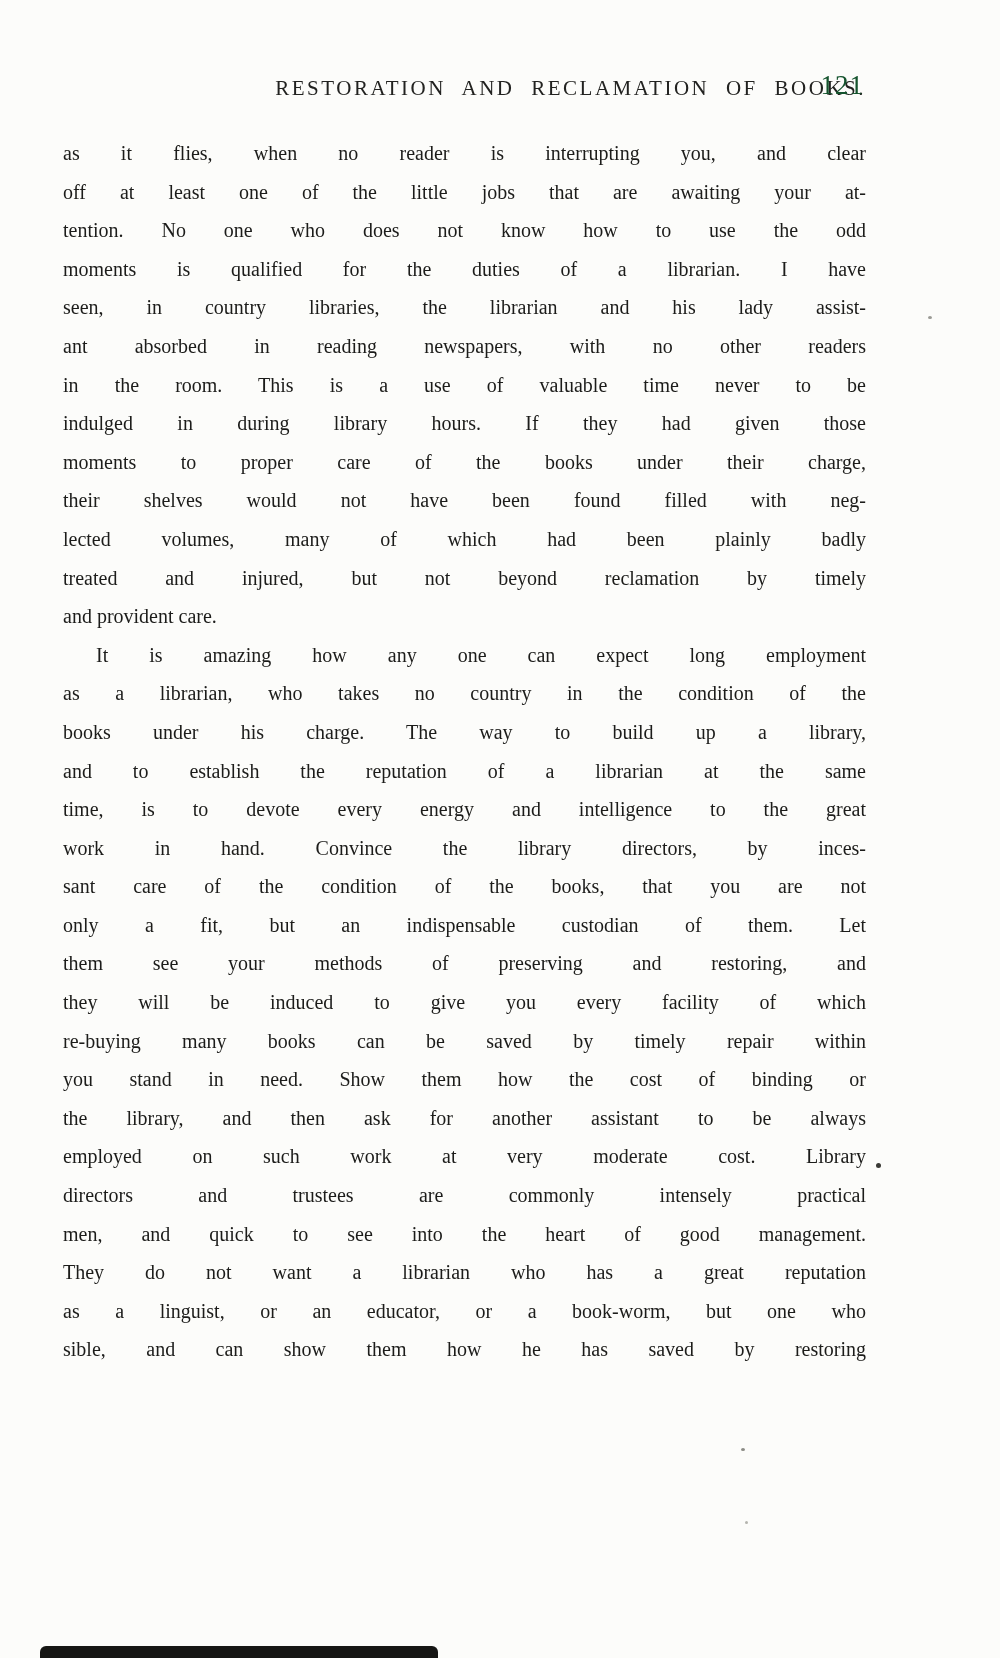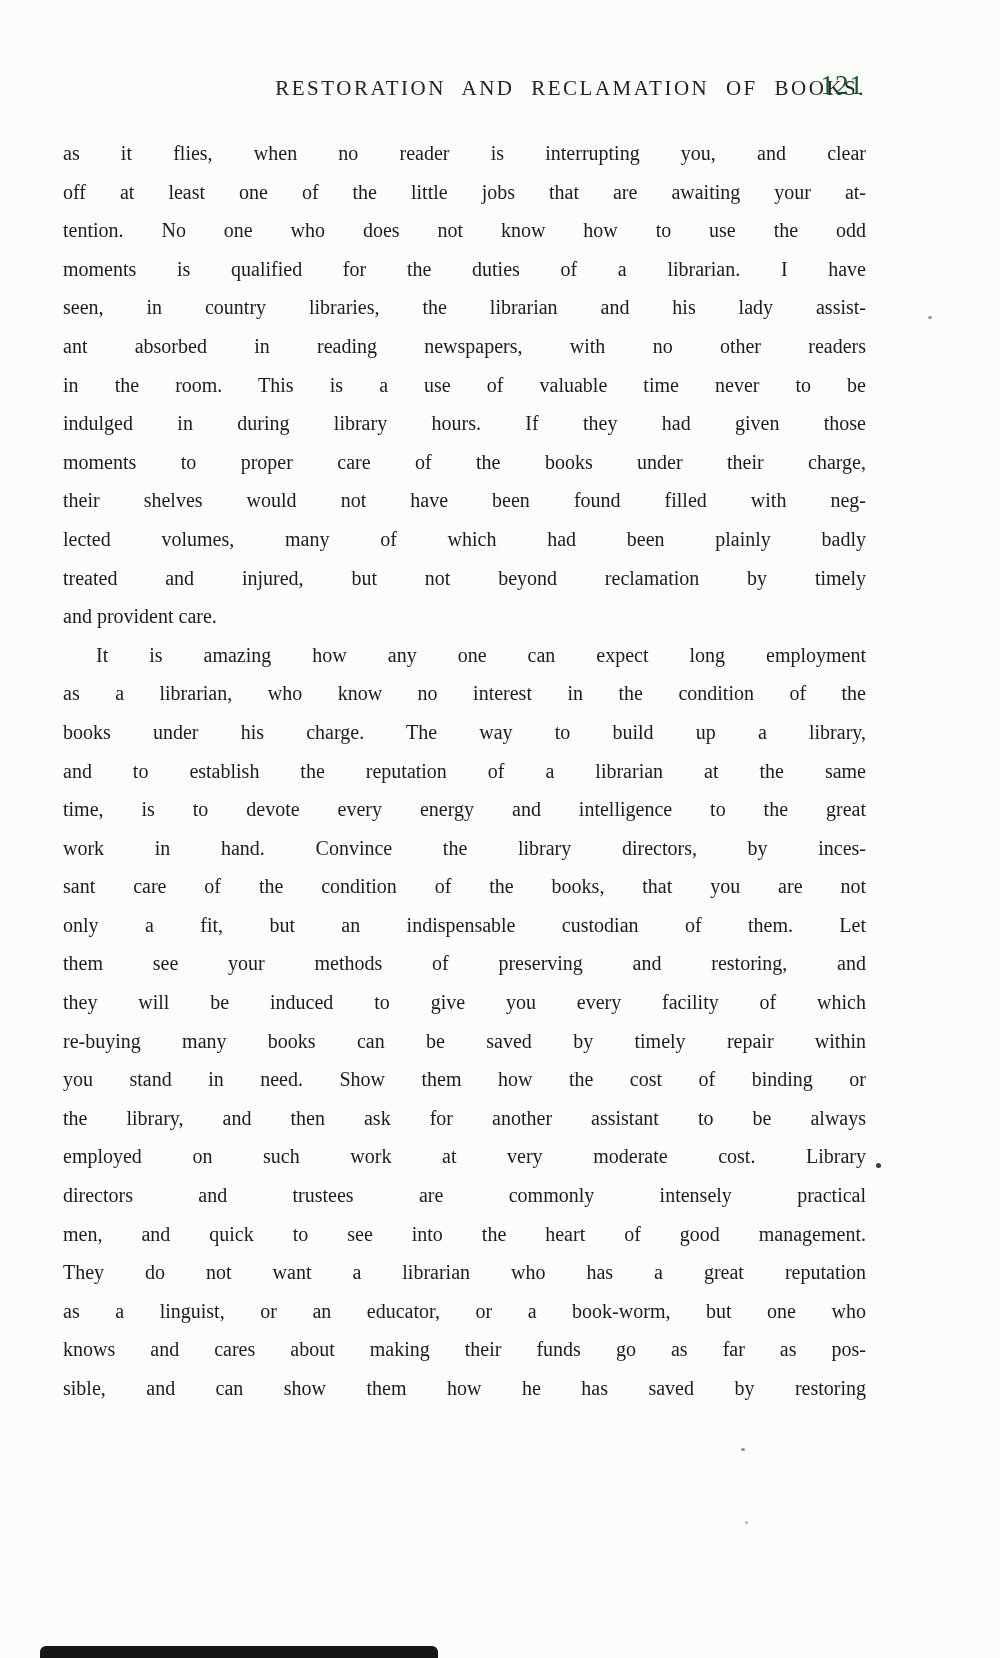--- a/index.html
+++ b/index.html
@@ -104,38 +104,37 @@
       <div class="line">seen, in country libraries, the librarian and his lady assist-</div>
       <div class="line">ant absorbed in reading newspapers, with no other readers</div>
       <div class="line">in the room.  This is a use of valuable time never to be</div>
       <div class="line">indulged in during library hours.  If they had given those</div>
       <div class="line">moments to proper care of the books under their charge,</div>
       <div class="line">their shelves would not have been found filled with neg-</div>
       <div class="line">lected volumes, many of which had been plainly badly</div>
       <div class="line">treated and injured, but not beyond reclamation by timely</div>
       <div class="line last">and provident care.</div>
       <div class="line indent">It is amazing how any one can expect long employment</div>
-      <div class="line">as a librarian, who know no interest in the condition of the</div>
+      <div class="line">as a librarian, who takes no country in the condition of the</div>
       <div class="line">books under his charge.  The way to build up a library,</div>
       <div class="line">and to establish the reputation of a librarian at the same</div>
       <div class="line">time, is to devote every energy and intelligence to the great</div>
       <div class="line">work in hand.  Convince the library directors, by inces-</div>
       <div class="line">sant care of the condition of the books, that you are not</div>
       <div class="line">only a fit, but an indispensable custodian of them.  Let</div>
       <div class="line">them see your methods of preserving and restoring, and</div>
       <div class="line">they will be induced to give you every facility of which</div>
       <div class="line">re-buying many books can be saved by timely repair within</div>
       <div class="line">you stand in need.  Show them how the cost of binding or</div>
       <div class="line">the library, and then ask for another assistant to be always</div>
       <div class="line">employed on such work at very moderate cost.  Library</div>
       <div class="line">directors and trustees are commonly intensely practical</div>
       <div class="line">men, and quick to see into the heart of good management.</div>
       <div class="line">They do not want a librarian who has a great reputation</div>
       <div class="line">as a linguist, or an educator, or a book-worm, but one who</div>
-      <div class="line">knows and cares about making their funds go as far as pos-</div>
       <div class="line">sible, and can show them how he has saved by restoring</div>
     </div>
 
   <div class="speck s1"></div>
   <div class="speck s2"></div>
   <div class="speck s3"></div>
   <div class="speck s4"></div>
   <div class="bottom-bar"></div>
 
 </div>

